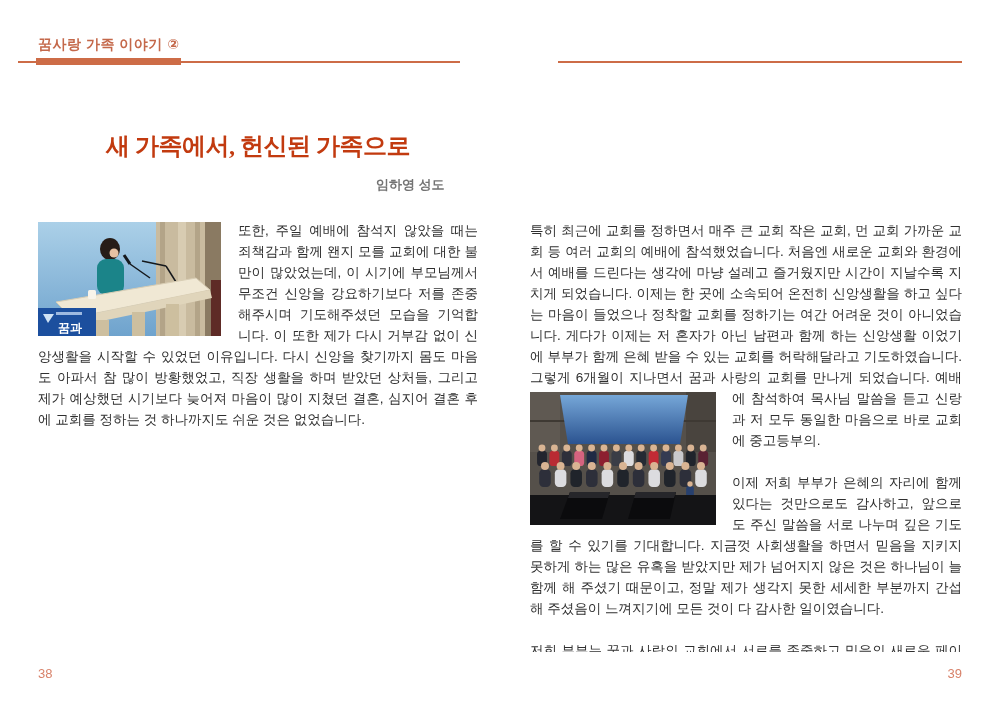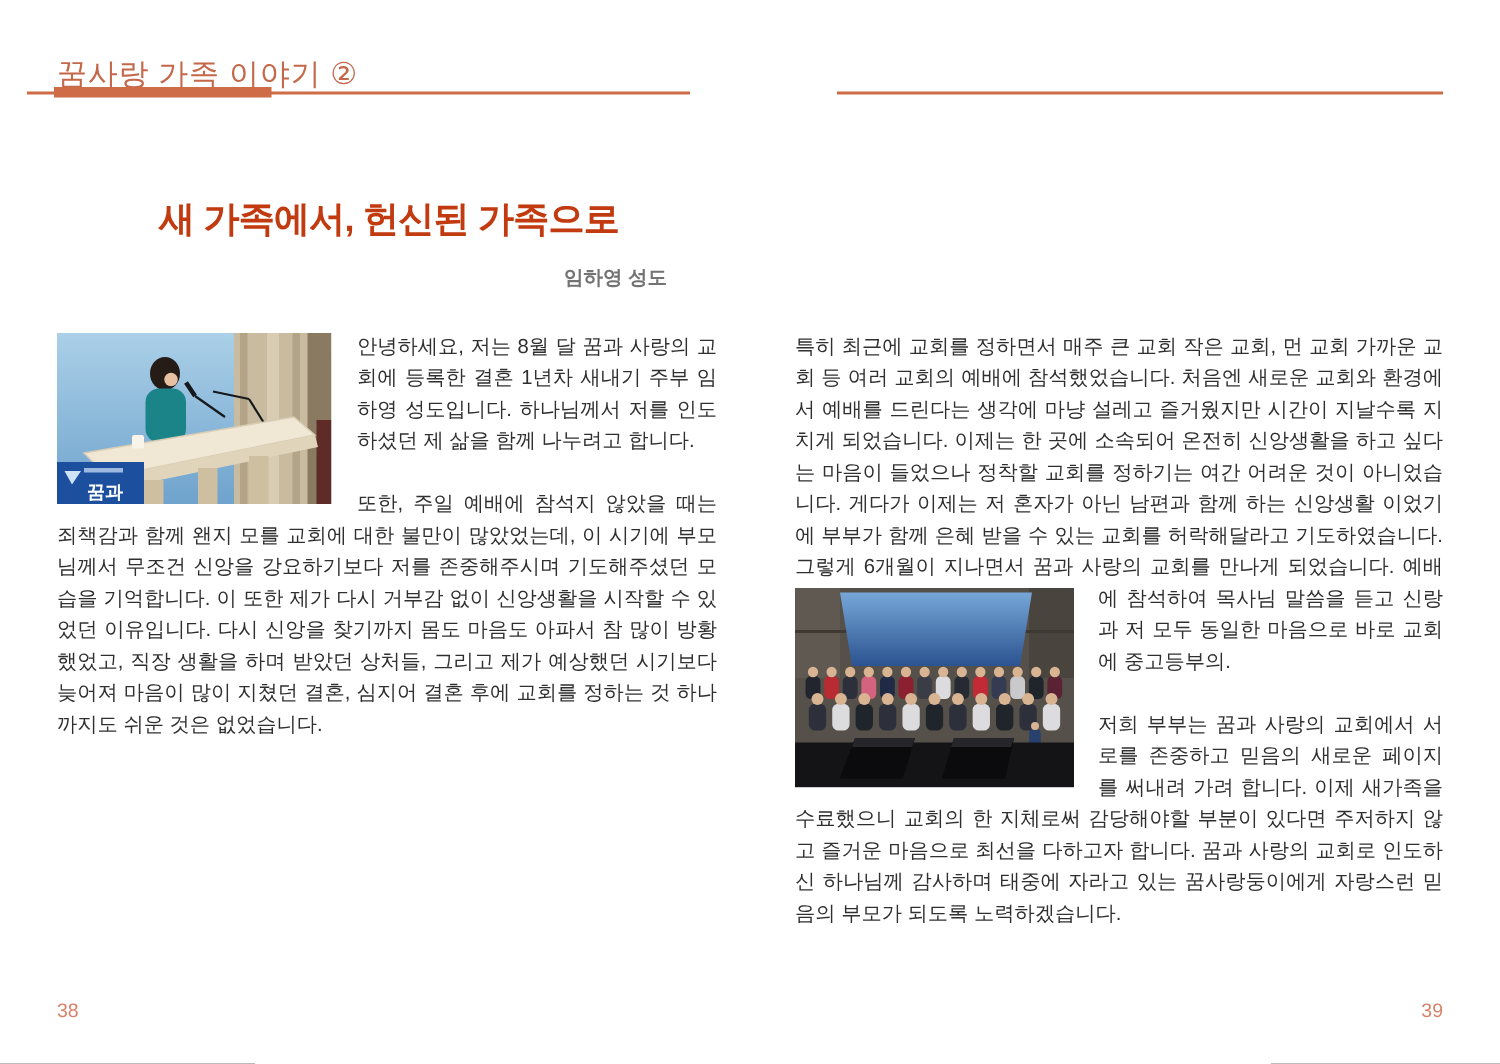--- a/index.html
+++ b/index.html
@@ -3,29 +3,29 @@
 <meta charset="utf-8">
 <style>
   html,body { margin:0; padding:0; background:#888; }
   .spread {
     position:relative; width:1000px; height:709px; background:#ffffff;
     font-family:"Liberation Sans","DejaVu Sans",sans-serif; overflow:hidden;
     margin:0 auto;
   }
   .section-header {
     position:absolute; left:38px; top:36px;
-    font-size:20px; font-weight:400; color:#c4684a; letter-spacing:0.5px;
+    font-size:14px; font-weight:700; color:#c4684a; letter-spacing:0.5px;
   }
   .rule { position:absolute; background:#cd6c47; }
   .rule-thin-left  { left:18px;  top:61px; width:442px; height:2px; }
   .rule-thin-right { left:558px; top:61px; width:404px; height:2px; }
   .rule-thick      { left:36px;  top:58px; width:145px; height:7px; }
   .article-title {
     position:absolute; left:106px; top:114px;
-    font-size:24px; font-weight:700; color:#c23a0f; letter-spacing:-0.5px;
+    font-size:24px; font-weight:700; color:#c23a0f; letter-spacing:-0.5px;font-family:Liberation Serif, serif;
   }
   .article-byline {
     position:absolute; left:376px; top:176px;
     font-size:13px; font-weight:700; color:#737373;
   }
   .col {
     position:absolute; top:220px; height:432px; overflow:hidden;
     font-size:13.5px; line-height:21px; color:#2f2f2f;
     text-align:justify; word-break:break-all;
   }
@@ -96,21 +96,20 @@
           <rect x="50" y="68" width="8" height="9" rx="1.5" fill="#f8f4ea"></rect>
         </g>
         <g>
           <rect x="0" y="86" width="58" height="28" fill="#1c4f9e"></rect>
           <polygon points="5,92 16,92 10,101" fill="#cfe2f5"></polygon>
           <rect x="18" y="90" width="26" height="3" fill="#9db9e0"></rect>
           <text x="20" y="110" font-size="12" font-weight="bold" fill="#ffffff">꿈과</text>
         </g>
       </svg>
     </span>
-    <p>안녕하세요, 저는 8월 달 꿈과 사랑의 교회에 등록한 결혼 1년차 새내기 주부 임하영 성도입니다. 하나님께서 저를 인도하셨던 제 삶을 함께 나누려고 합니다.</p>
     <p>또한, 주일 예배에 참석지 않았을 때는 죄책감과 함께 왠지 모를 교회에 대한 불만이 많았었는데, 이 시기에 부모님께서 무조건 신앙을 강요하기보다 저를 존중해주시며 기도해주셨던 모습을 기억합니다. 이 또한 제가 다시 거부감 없이 신앙생활을 시작할 수 있었던 이유입니다. 다시 신앙을 찾기까지 몸도 마음도 아파서 참 많이 방황했었고, 직장 생활을 하며 받았던 상처들, 그리고 제가 예상했던 시기보다 늦어져 마음이 많이 지쳤던 결혼, 심지어 결혼 후에 교회를 정하는 것 하나까지도 쉬운 것은 없었습니다.</p>
   </div>
 
   <div class="col col-right">
     <p>
       <span>특히 최근에 교회를 정하면서 매주 큰 교회 작은 교회, 먼 교회 가까운 교회 등 여러 교회의 예배에 참석했었습니다. 처음엔 새로운 교회와 환경에서 예배를 드린다는 생각에 마냥 설레고 즐거웠지만 시간이 지날수록 지치게 되었습니다. 이제는 한 곳에 소속되어 온전히 신앙생활을 하고 싶다는 마음이 들었으나 정착할 교회를 정하기는 여간 어려운 것이 아니었습니다. 게다가 이제는 저 혼자가 아닌 남편과 함께 하는 신앙생활 이었기에 부부가 함께 은혜 받을 수 있는 교회를 허락해달라고 기도하였습니다. 그렇게 6개월이 지나면서 꿈과 사랑의 교회를 만나게 되었습니다.</span>
       <span class="photo-group">
         <svg viewBox="0 0 186 133" width="186" height="133">
           <defs>
             <linearGradient id="screen" x1="0" y1="0" x2="0" y2="1">
@@ -181,19 +180,20 @@
           <g>
             <polygon points="40,100 80,100 72,127 30,127" fill="#0b0b0d"></polygon>
             <polygon points="40,100 80,100 78,106 38,106" fill="#26262a"></polygon>
             <polygon points="106,100 146,100 140,127 98,127" fill="#0b0b0d"></polygon>
             <polygon points="106,100 146,100 144,106 104,106" fill="#26262a"></polygon>
           </g>
         </svg>
       </span>
       <span>예배에 참석하여 목사님 말씀을 듣고 신랑과 저 모두 동일한 마음으로 바로 교회에 중고등부의.</span>
     </p>
+    <p>이제 저희 부부가 은혜의 자리에 함께 있다는 것만으로도 감사하고, 앞으로도 주신 말씀을 서로 나누며 깊은 기도를 할 수 있기를 기대합니다. 지금껏 사회생활을 하면서 믿음을 지키지 못하게 하는 많은 유혹을 받았지만 제가 넘어지지 않은 것은 하나님이 늘 함께 해 주셨기 때문이고, 정말 제가 생각지 못한 세세한 부분까지 간섭해 주셨음이 느껴지기에 모든 것이 다 감사한 일이였습니다.</p>
     <p>저희 부부는 꿈과 사랑의 교회에서 서로를 존중하고 믿음의 새로운 페이지를 써내려 가려 합니다. 이제 새가족을 수료했으니 교회의 한 지체로써 감당해야할 부분이 있다면 주저하지 않고 즐거운 마음으로 최선을 다하고자 합니다. 꿈과 사랑의 교회로 인도하신 하나님께 감사하며 태중에 자라고 있는 꿈사랑둥이에게 자랑스런 믿음의 부모가 되도록 노력하겠습니다.</p>
   </div>
 
   <div class="page-num page-num-left">38</div>
   <div class="page-num page-num-right">39</div>
 
 </div>
 
 </body></html>

